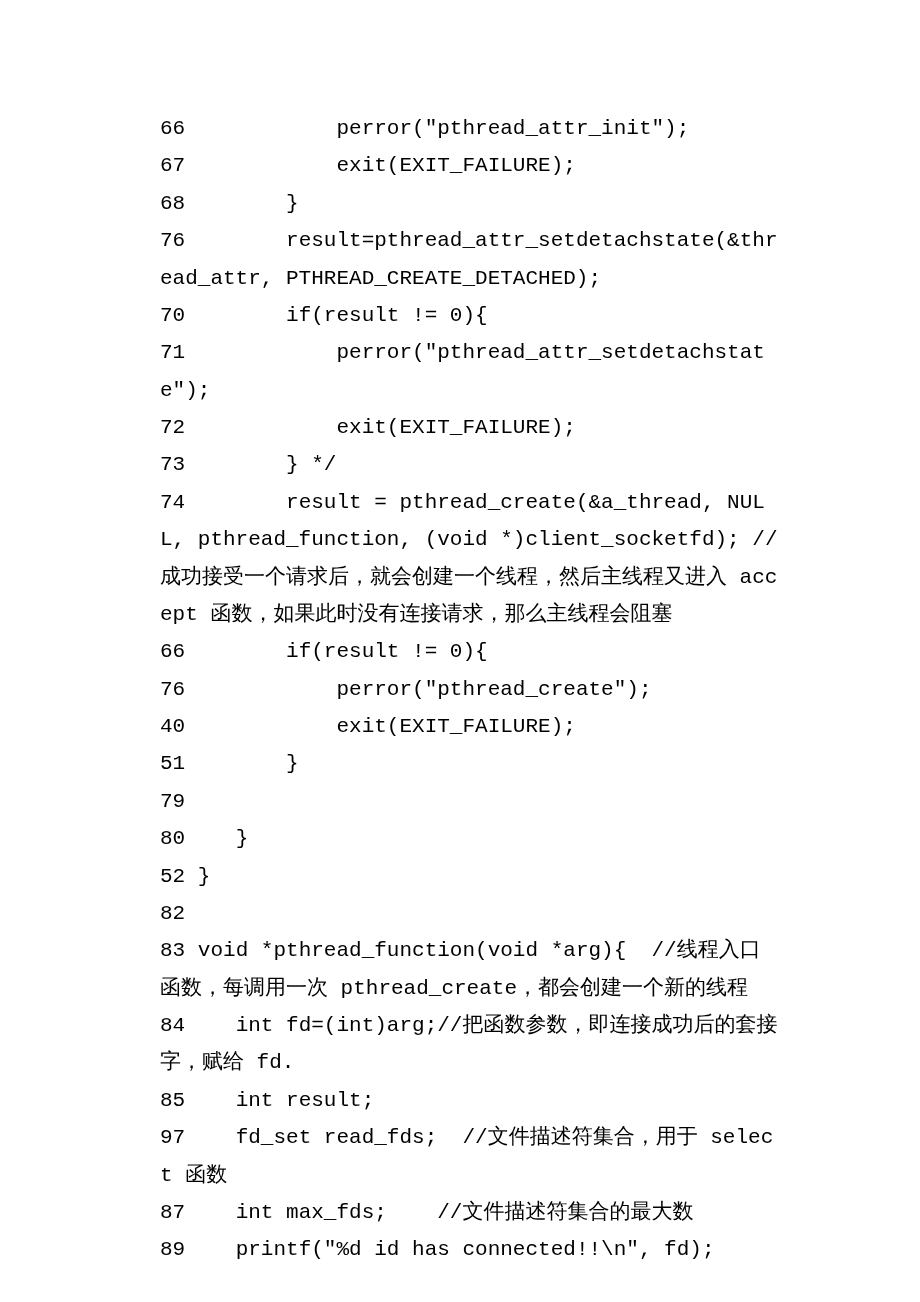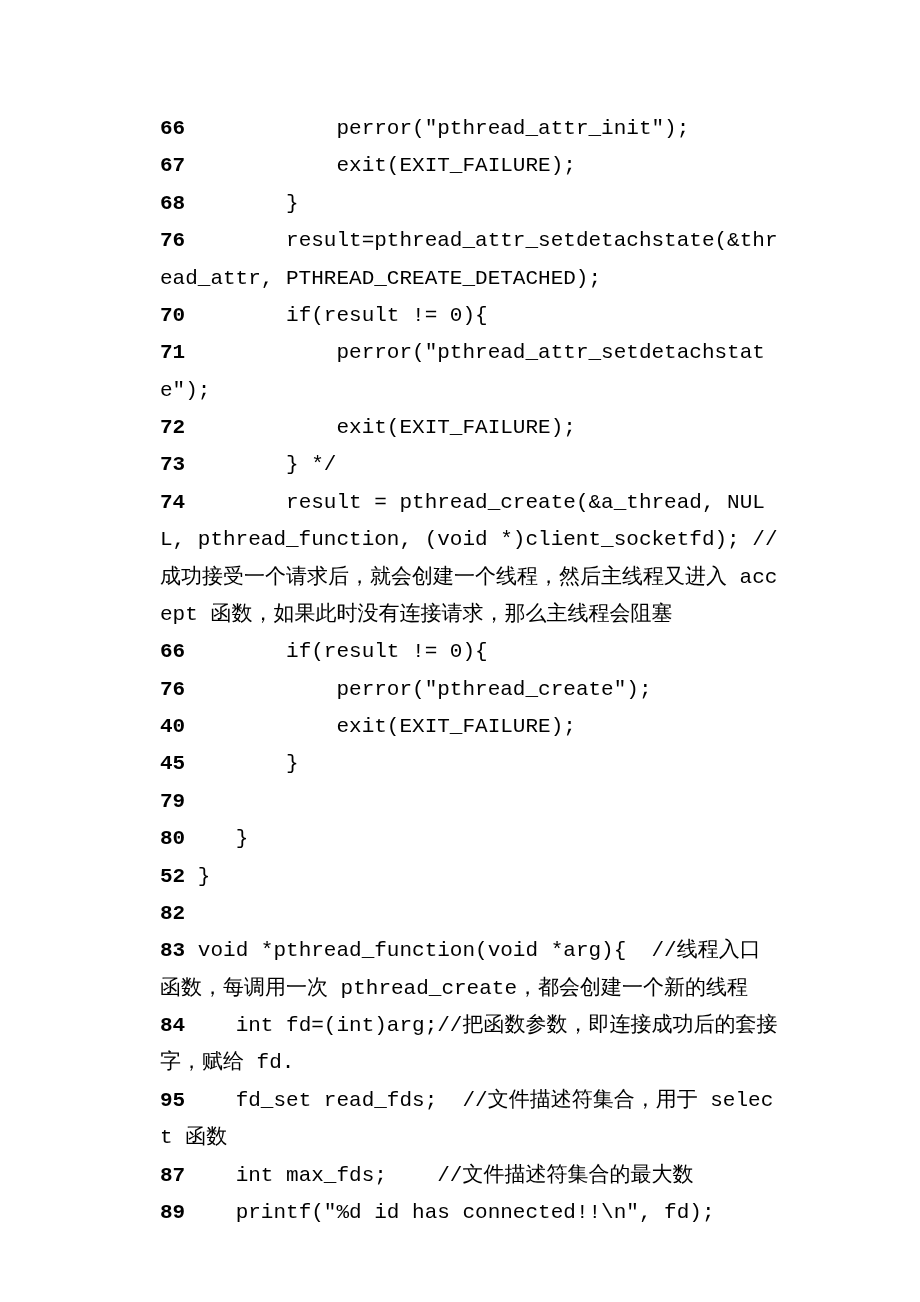--- a/index.html
+++ b/index.html
@@ -18,44 +18,44 @@
     font-family: "SimSun", "NSimSun", "Songti SC", "Courier New", monospace;
     font-size: 21px;
     line-height: 1.78;
   }
   .code-line {
     white-space: pre-wrap;
     word-break: break-all;
   }
   .ln {
     display: inline;
-    font-weight: bold;
   }
 </style>
 </head>
 <body>
 
 <div class="page">
   <div id="listing">
       <div class="code-line"><span class="ln">66</span><span>            perror("pthread_attr_init");</span></div>
       <div class="code-line"><span class="ln">67</span><span>            exit(EXIT_FAILURE);</span></div>
       <div class="code-line"><span class="ln">68</span><span>        }</span></div>
       <div class="code-line"><span class="ln">76</span><span>        result=pthread_attr_setdetachstate(&amp;thread_attr, PTHREAD_CREATE_DETACHED);</span></div>
       <div class="code-line"><span class="ln">70</span><span>        if(result != 0){</span></div>
       <div class="code-line"><span class="ln">71</span><span>            perror("pthread_attr_setdetachstate");</span></div>
       <div class="code-line"><span class="ln">72</span><span>            exit(EXIT_FAILURE);</span></div>
       <div class="code-line"><span class="ln">73</span><span>        } */</span></div>
       <div class="code-line"><span class="ln">74</span><span>        result = pthread_create(&amp;a_thread, NULL, pthread_function, (void *)client_socketfd); //成功接受一个请求后，就会创建一个线程，然后主线程又进入 accept 函数，如果此时没有连接请求，那么主线程会阻塞</span></div>
       <div class="code-line"><span class="ln">66</span><span>        if(result != 0){</span></div>
       <div class="code-line"><span class="ln">76</span><span>            perror("pthread_create");</span></div>
       <div class="code-line"><span class="ln">40</span><span>            exit(EXIT_FAILURE);</span></div>
-      <div class="code-line"><span class="ln">45</span><span>        }</span></div>
+      <div class="code-line"><span class="ln">51</span><span>        }</span></div>
       <div class="code-line"><span class="ln">79</span><span></span></div>
       <div class="code-line"><span class="ln">80</span><span>    }</span></div>
       <div class="code-line"><span class="ln">52</span><span> }</span></div>
       <div class="code-line"><span class="ln">82</span><span></span></div>
       <div class="code-line"><span class="ln">83</span><span> void *pthread_function(void *arg){  //线程入口函数，每调用一次 pthread_create，都会创建一个新的线程</span></div>
       <div class="code-line"><span class="ln">84</span><span>    int fd=(int)arg;//把函数参数，即连接成功后的套接字，赋给 fd.</span></div>
-      <div class="code-line"><span class="ln">95</span><span>    fd_set read_fds;  //文件描述符集合，用于 select 函数</span></div>
+      <div class="code-line"><span class="ln">85</span><span>    int result;</span></div>
+      <div class="code-line"><span class="ln">97</span><span>    fd_set read_fds;  //文件描述符集合，用于 select 函数</span></div>
       <div class="code-line"><span class="ln">87</span><span>    int max_fds;    //文件描述符集合的最大数</span></div>
       <div class="code-line"><span class="ln">89</span><span>    printf("%d id has connected!!\n", fd);</span></div>
     </div>
 </div>
 
 </body></html>

